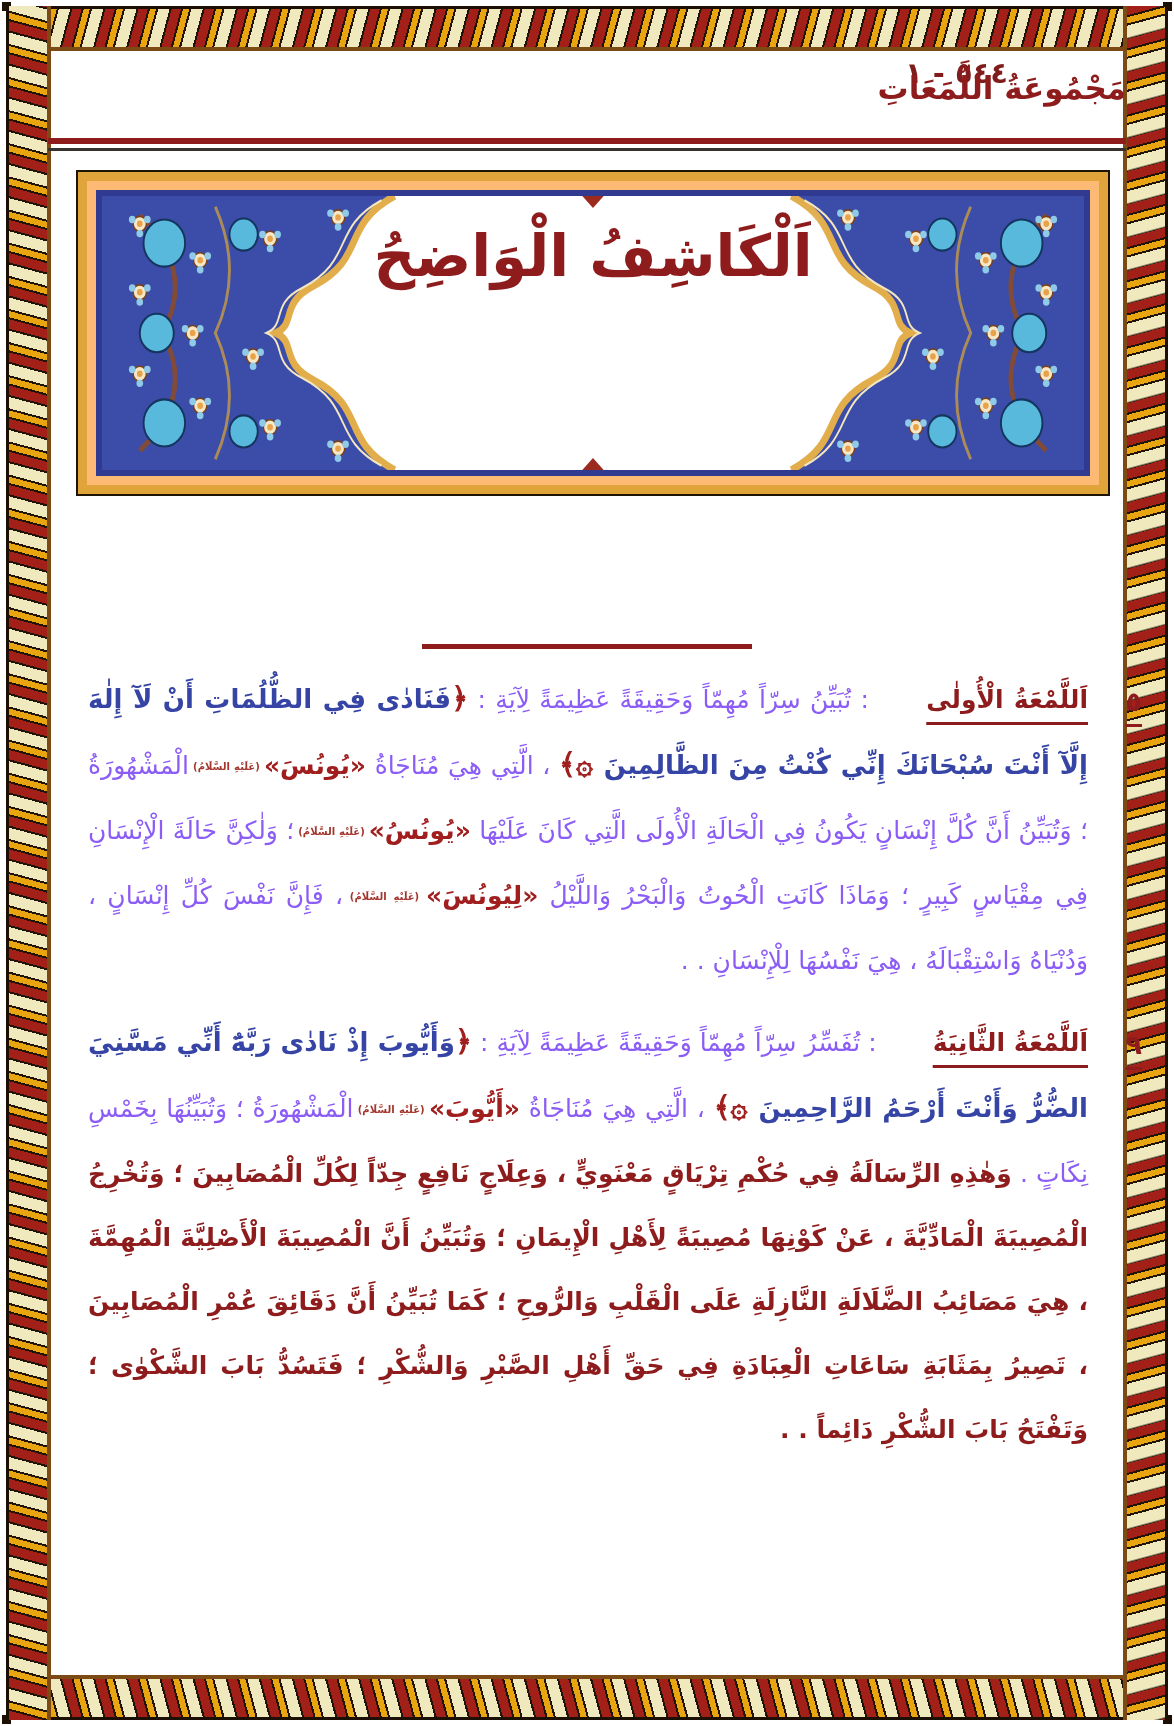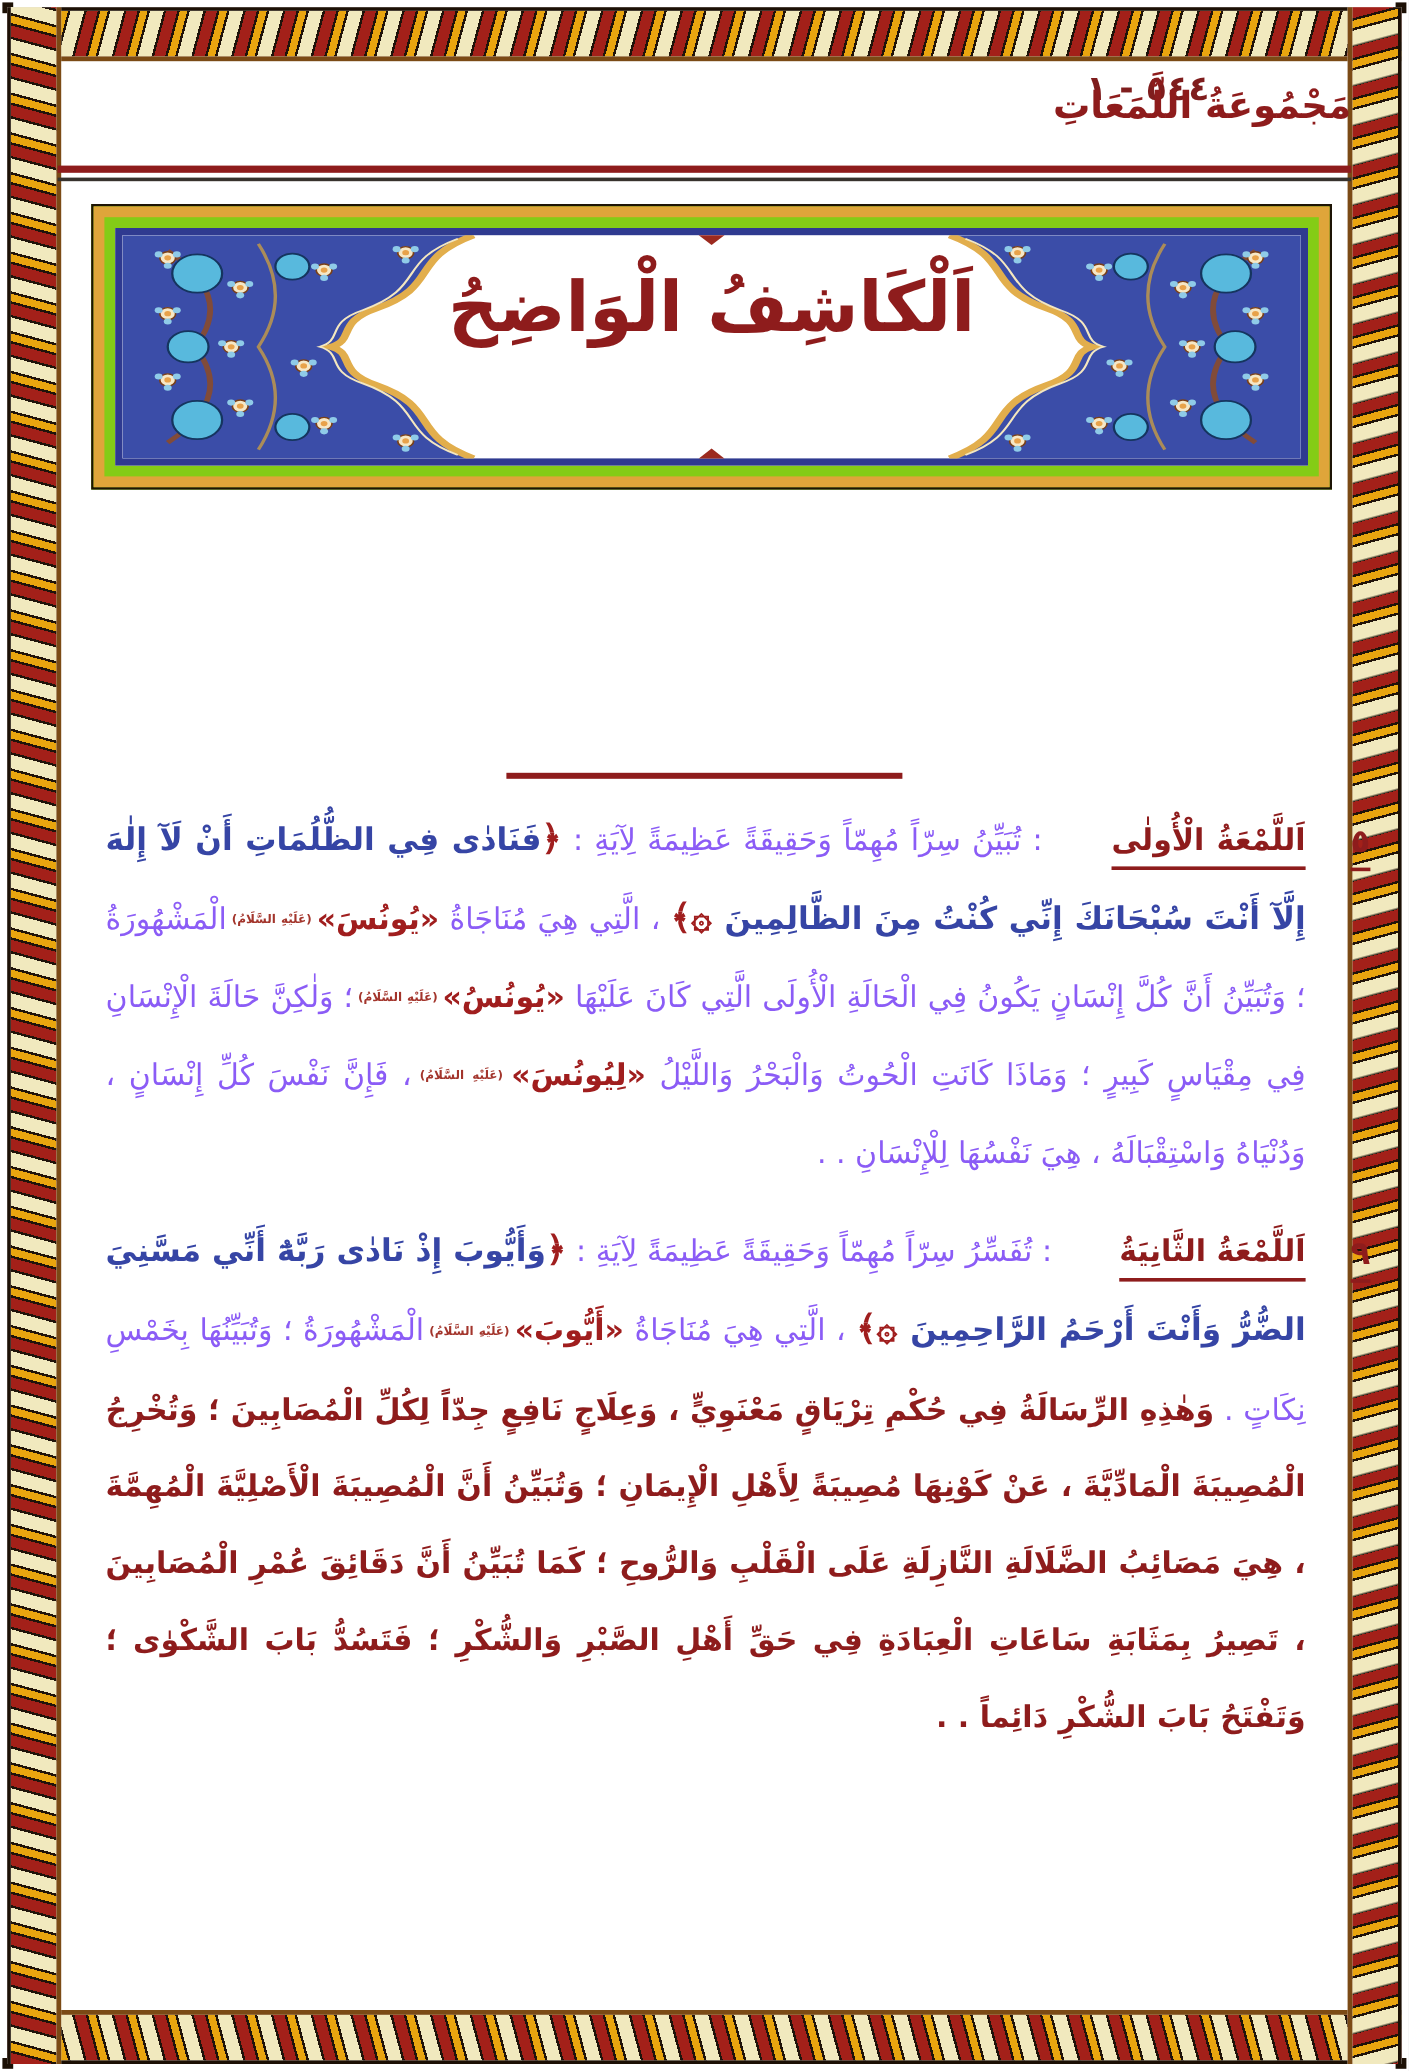--- a/index.html
+++ b/index.html
@@ -26,22 +26,22 @@
     background-image:repeating-linear-gradient(165deg,#A32019 0 9px,#20130a 9px 11px,#E9A50F 11px 17px,#20130a 17px 19px,#F1E9BE 19px 30px,#20130a 32px 32px);}
   
   .inner{position:absolute;inset:48px;direction:rtl;}
   .hdr-title{position:absolute;top:22px;left:0;right:0;text-align:right;
     color:#8E1C1C;font-size:31px;font-weight:bold;}
   .hdr-page{position:absolute;top:8px;left:auto;right:118px;
     color:#7f1d1d;font-size:29px;font-weight:bold;direction:rtl;}
   .header-rule{position:absolute;top:90px;left:0;right:0;height:4px;
     border-top:6px solid #8E1C1C;border-bottom:3px solid #37322d;}
   
-  .panel{position:absolute;top:122px;left:28px;right:16px;height:238px;
-    border:2px solid #1d1405;background:#84cc16;box-sizing:border-box;}
+  .panel{position:absolute;top:122px;left:28px;right:16px;height:326px;
+    border:2px solid #1d1405;background:#fdba74;box-sizing:border-box;}
   .panel-gold{position:absolute;inset:0;border:9px solid #DFA53A;box-sizing:border-box;}
   .panel-navy{position:absolute;inset:9px;border:6px solid #2F3A90;box-sizing:border-box;background:#fff;}
   .panel-art{position:absolute;inset:0;width:100%;height:100%;}
   .panel-title{position:absolute;top:26px;left:0;right:0;text-align:center;
     color:#8E1C1C;font-size:58px;font-weight:bold;text-shadow:0 0 10px #fff,0 0 18px #fff;}
   .panel-subtitle{position:absolute;bottom:26px;left:0;right:0;text-align:center;
     color:#A01E1E;font-size:31px;font-weight:bold;text-shadow:0 0 8px #fff,0 0 14px #fff;}
   
   .section-heading{position:absolute;top:498px;left:0;right:0;text-align:center;
     color:#8E1C1C;font-size:37px;font-weight:bold;}

